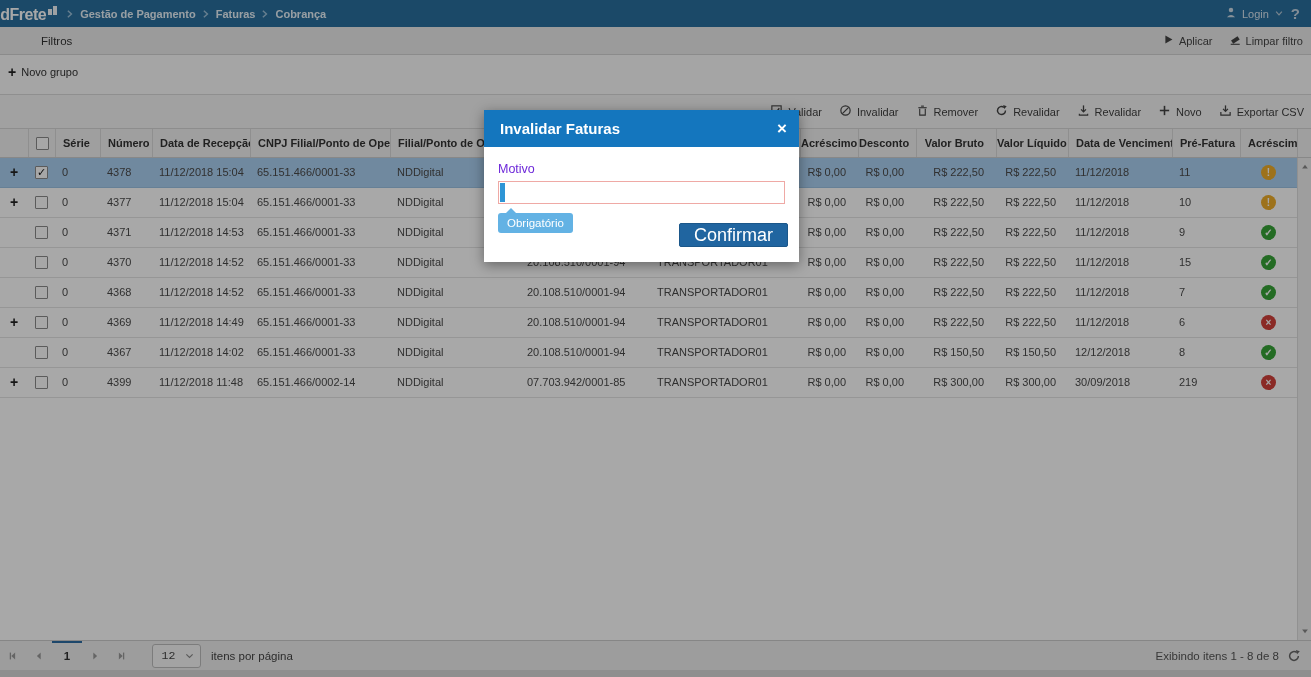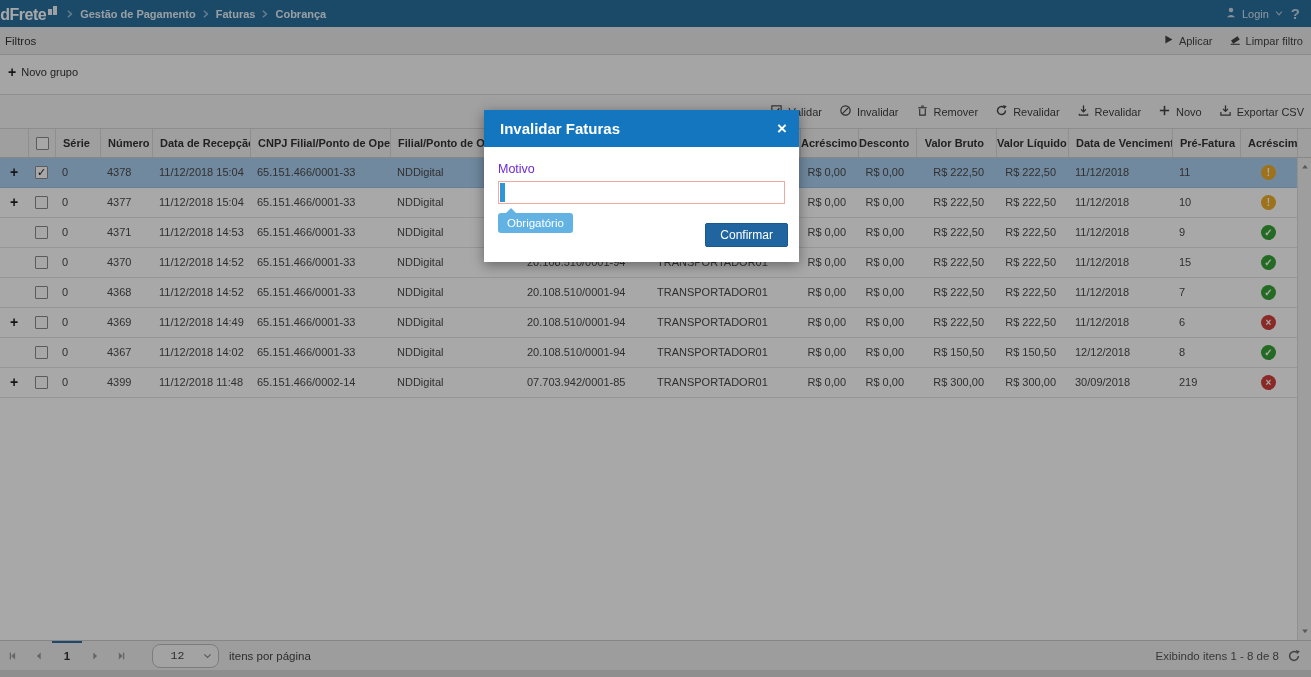--- a/index.html
+++ b/index.html
@@ -18,21 +18,21 @@
   .logo-mark i.b { left:5px; top:0; width:4px; height:9px; }
   .crumbs { display:flex; align-items:center; margin-left:6px; font-size:11px; font-weight:bold; }
   .crumb { color:#e7f1f8; margin:0 3px; cursor:pointer; }
   .crumb-sep { display:flex; align-items:center; margin:0 2px; }
   .nav-right { margin-left:auto; display:flex; align-items:center; gap:4px; padding-right:8px; }
   .login { display:flex; align-items:center; gap:5px; font-size:11px; color:#d8e4ee; cursor:pointer; }
   .help { font-size:15px; font-weight:bold; color:#c5d6e4; cursor:pointer; padding:0 3px; }
 
   
   .filters-bar { position:absolute; left:0; top:27px; width:1311px; height:28px; background:#ececec;
-                 border-bottom:1px solid #d4d4d4; display:flex; align-items:center; font-size:11.5px; color:#333; }
+                 border-bottom:1px solid #d4d4d4; display:flex; align-items:center; font-size:11.5px; color:#333;padding-left:36px; }
   .filters-title { margin-left:5px; }
   .filters-actions { margin-left:auto; display:flex; align-items:center; gap:16px; padding-right:8px; }
   .f-btn { display:flex; align-items:center; gap:5px; font-size:11px; color:#444; cursor:pointer; }
   .filter-body { position:absolute; left:0; top:55px; width:1311px; height:40px; background:#fafafa;
                  border-bottom:1px solid #d9d9d9; }
   .novo-grupo { position:absolute; left:8px; top:11px; display:flex; align-items:center; gap:5px;
                 font-size:11px; color:#333; cursor:pointer; }
   .novo-grupo .plus { font-size:14px; font-weight:bold; color:#222; line-height:11px; }
 
   
@@ -73,22 +73,22 @@
   .sb-arrow { position:absolute; left:0; width:14px; height:14px; display:flex; align-items:center;
               justify-content:center; cursor:pointer; }
   .sb-up { top:2px; } .sb-down { bottom:2px; }
 
   
   .pager { position:absolute; left:0; top:640px; width:1311px; height:30px; background:#efefef;
            border-top:1px solid #cccccc; display:flex; align-items:center; font-size:11.5px; color:#555; }
   .pg-btn { width:26px; height:30px; display:flex; align-items:center; justify-content:center; cursor:pointer; }
   .pg-current { width:30px; height:30px; line-height:26px; text-align:center; font-weight:bold; color:#333;
                 border-top:2px solid #2d6da3; cursor:pointer; }
-  .pg-size { margin-left:18px; width:67px; height:24px; background:#f8f8f8; border:1px solid #bdbdbd;
-             border-radius:8px; display:flex; align-items:center; cursor:pointer;font-family:Liberation Mono, monospace; }
+  .pg-size { margin-left:18px; width:49px; height:24px; background:#f8f8f8; border:1px solid #bdbdbd;
+             border-radius:3px; display:flex; align-items:center; cursor:pointer;font-family:Liberation Mono, monospace; }
   .pg-size .val { flex:1; text-align:center; color:#444; font-size:11.5px; }
   .pg-size .dd { width:16px; display:flex; align-items:center; }
   .pg-label { margin-left:10px; color:#444; }
   .pg-right { margin-left:auto; display:flex; align-items:center; gap:8px; padding-right:10px; }
   .pg-status { color:#555; }
   .pg-refresh { cursor:pointer; display:flex; align-items:center; }
   .strip { position:absolute; left:0; top:670px; width:1311px; height:7px; background:#d9d9d9; }
 
   
   .backdrop { position:absolute; inset:0; background:rgba(0,0,0,0.34); z-index:10; }
@@ -102,21 +102,21 @@
   .motivo-label { position:absolute; left:14px; top:15px; font-size:12.5px; color:#6d28d9; }
   .motivo-wrap { position:absolute; left:14px; top:34px; width:287px; height:23px; }
   .motivo-input { width:100%; height:100%; border:1px solid #efa9a5; background:#fff; outline:none;
                   padding:0 6px 0 10px; font-size:12px; color:#333; }
   .caret { position:absolute; left:2px; top:2px; bottom:2px; width:5px; background:#2e95d6; }
   .tooltip { position:absolute; left:14px; top:66px; background:#63b2e4; color:#fff; font-size:11.5px;
              padding:4px 9px; border-radius:3px; }
   .tooltip::before { content:""; position:absolute; left:7px; top:-5px; border-left:6px solid transparent;
                      border-right:6px solid transparent; border-bottom:6px solid #63b2e4; }
   .confirm-btn { position:absolute; right:11px; top:76px; height:24px; padding:0 14px; background:#2065a0;
-                 border:1px solid #1b578a; border-radius:2px; color:#fff; font-size:12px; cursor:pointer;
+                 border:1px solid #1b578a; border-radius:2px; color:#fff; font-size:18px; cursor:pointer;
                  font-family:"Liberation Sans", sans-serif; }
 </style>
 </head>
 <body>
 
 <div class="app">
 
   <div class="navbar">
     <div class="logo">
       <span class="logo-text">ndFrete</span>

